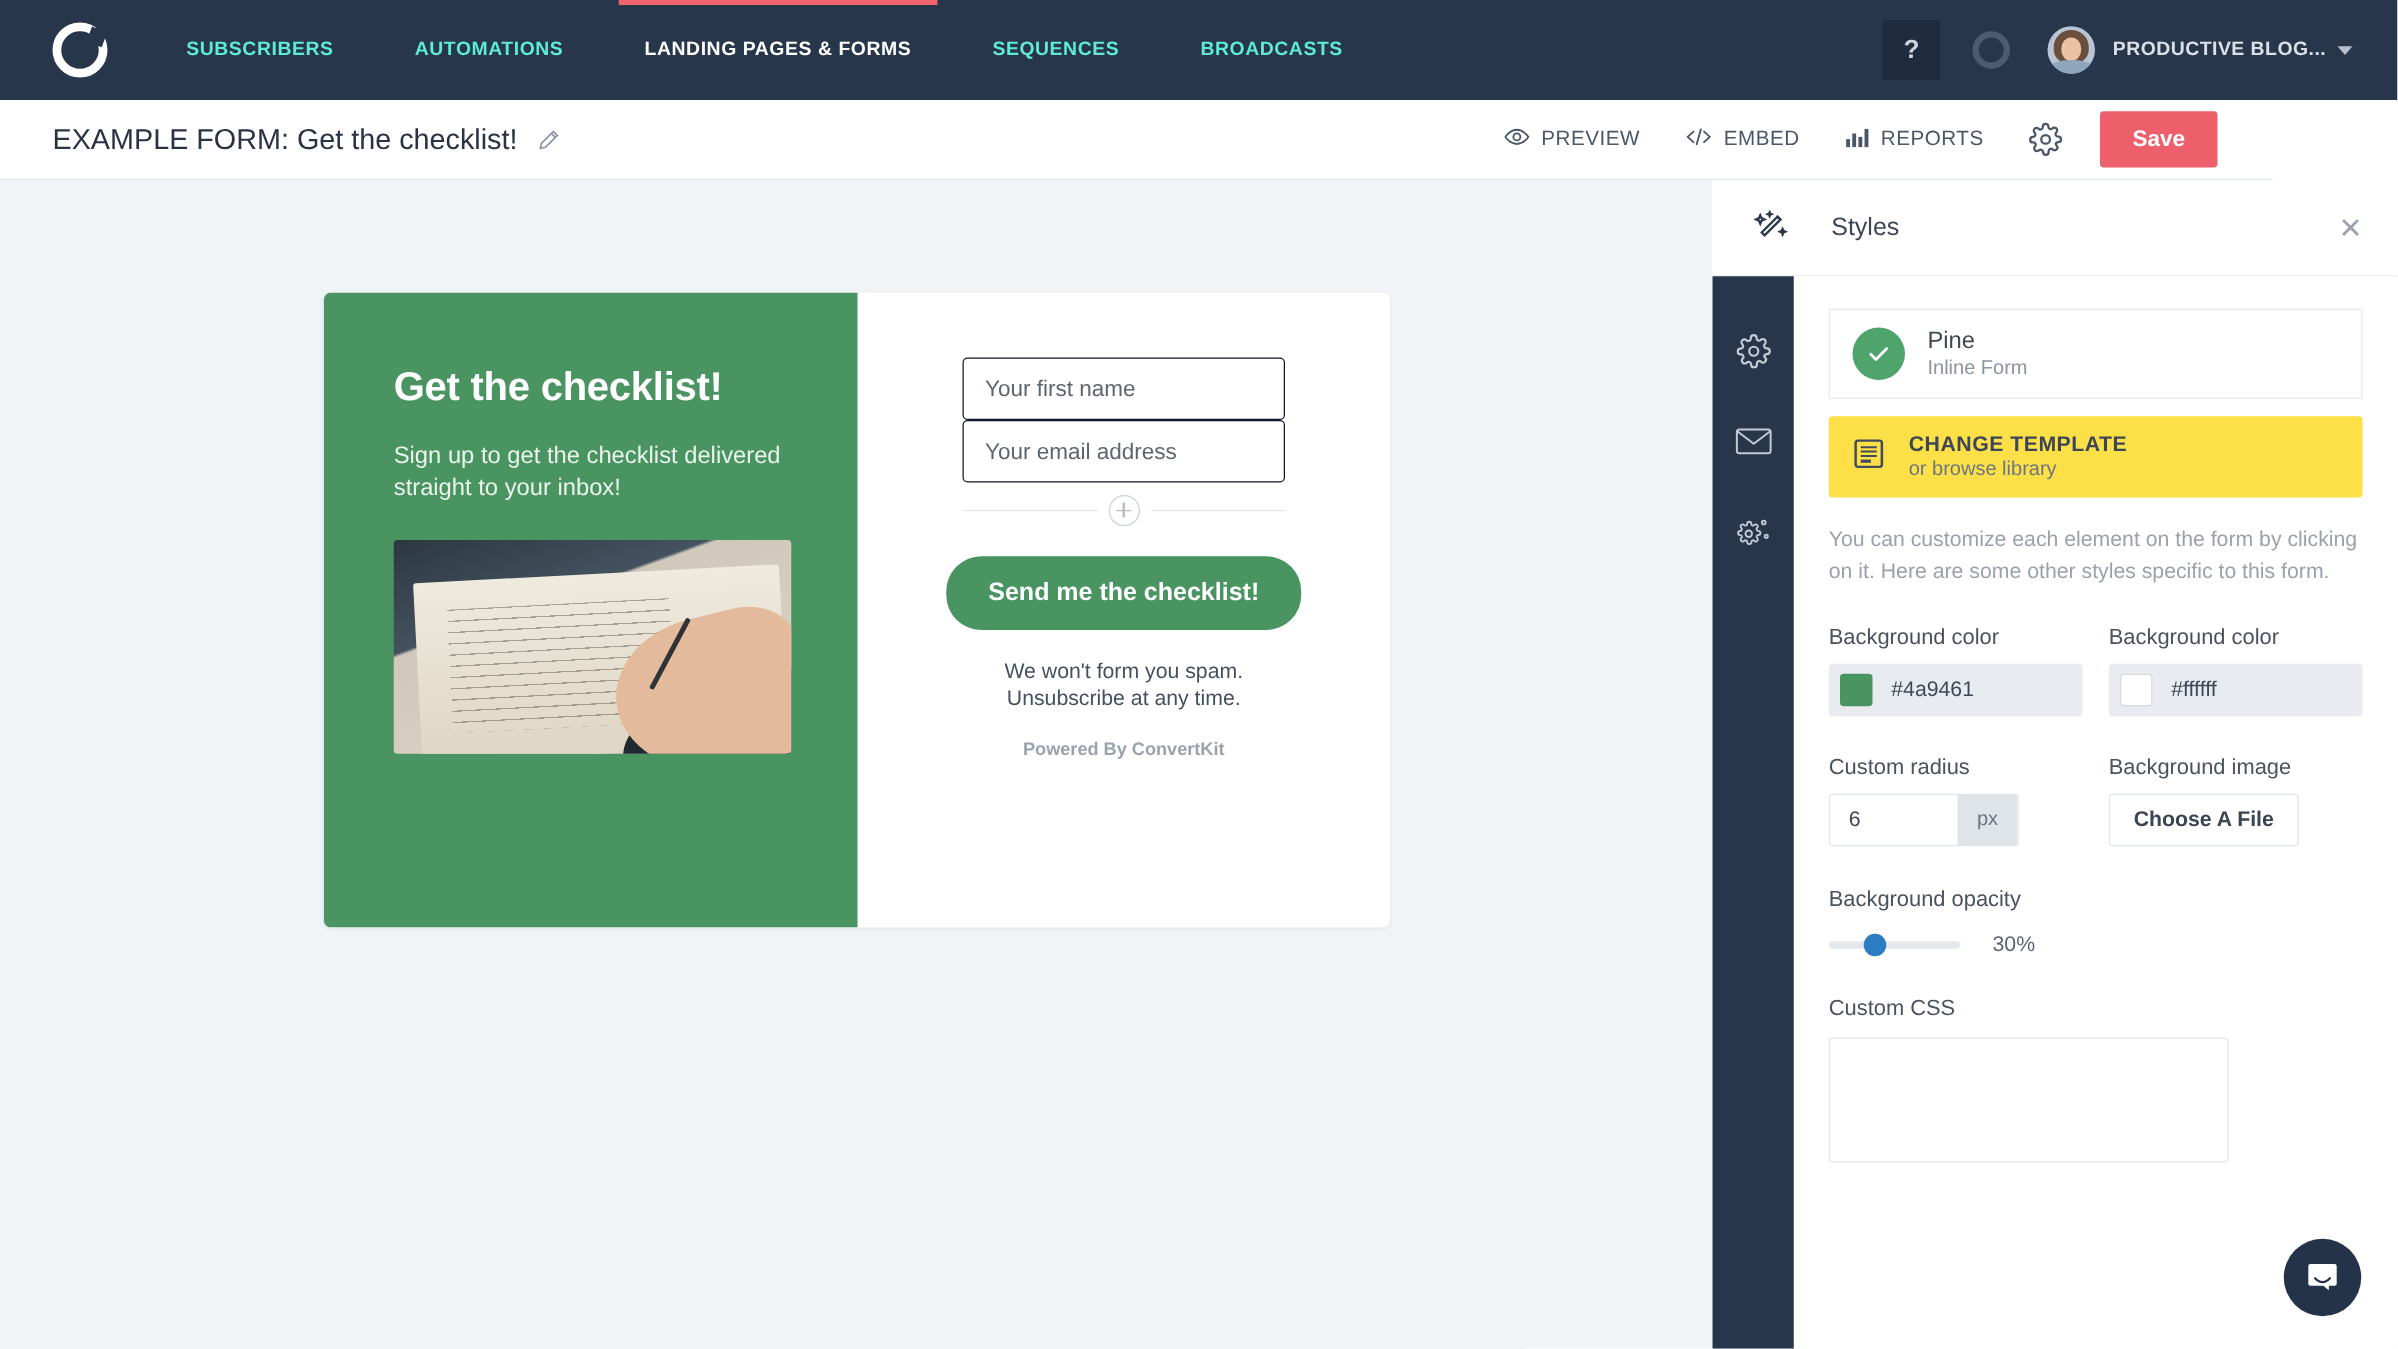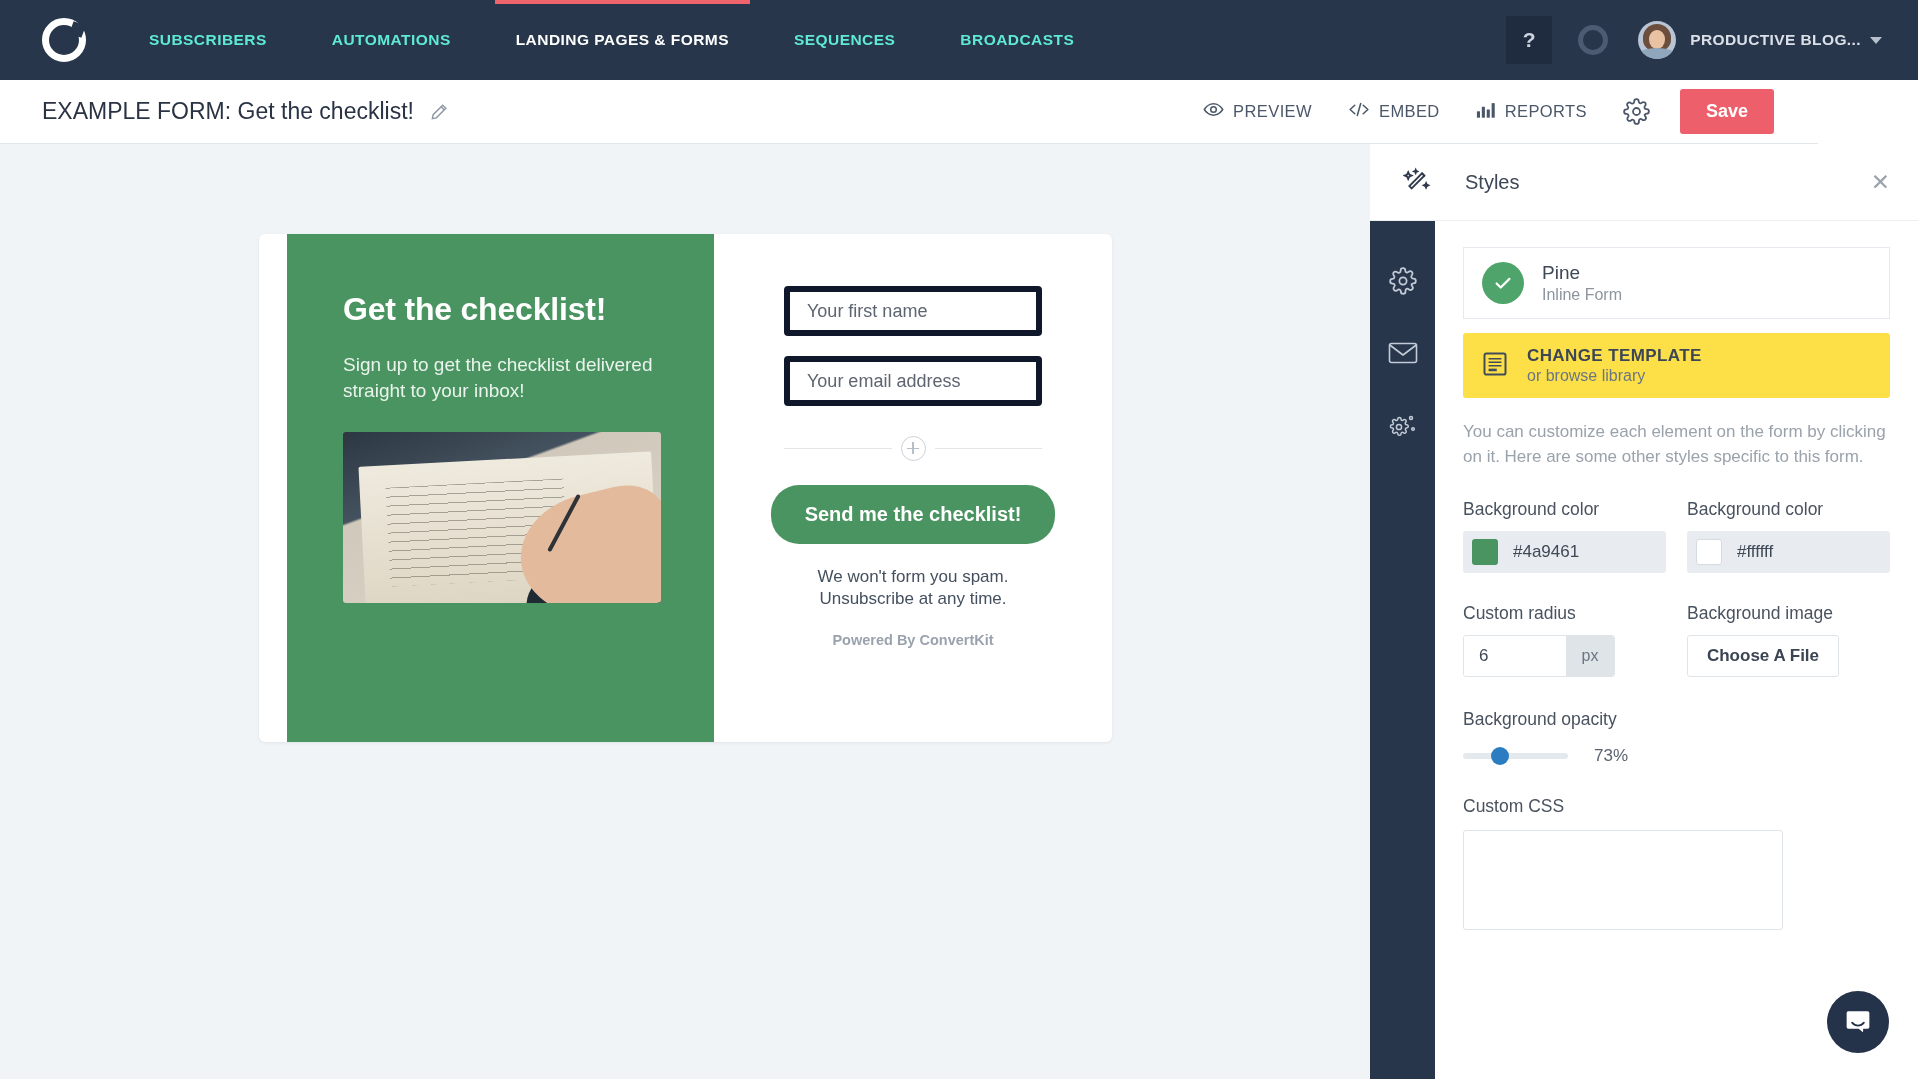--- a/index.html
+++ b/index.html
@@ -103,21 +103,20 @@
 
   
   .canvas {
     position: absolute; top: 144px; left: 0; width: 1370px; height: 935px;
     background: #f1f4f7; overflow: hidden;
   }
   .form-card {
     position: absolute; left: 259px; top: 90px; width: 853px; height: 508px;
     display: flex; background: #ffffff; border-radius: 6px; overflow: hidden;
     box-shadow: 0 1px 3px rgba(40,50,70,.09);
-    padding-left: 28px;
   }
   .form-left {
     width: 427px; background: #4a9461; padding: 56px 46px 0 56px;
   }
   .form-heading {
     color: #ffffff; font-size: 32px; font-weight: bold; letter-spacing: -.2px;
     line-height: 1.2;
   }
   .form-sub {
     color: #eaf4ed; font-size: 19px; line-height: 1.35; margin-top: 24px;
@@ -150,23 +149,23 @@
   .form-photo .sleeve {
     position: absolute; right: -14%; bottom: -26%; width: 56%; height: 58%;
     background: #1f2a33; border-radius: 40% 16% 0 40%; transform: rotate(-14deg);
   }
 
   .form-right {
     flex: 1; padding: 52px 46px 0 46px; display: flex; flex-direction: column;
     align-items: center;
   }
   .field {
-    width: 258px; height: 50px; border: 6px solid #0f172a; border-radius: 4px;
+    width: 258px; height: 50px; border: 1px solid #0f172a; border-radius: 4px;
     display: flex; align-items: center; padding: 0 17px;
-    color: #5d6570; font-size: 18px; background: #fff; margin-bottom: 20px;
+    color: #5d6570; font-size: 18px; background: #fff; 
     cursor: text;
   }
   .divider-row {
     width: 258px; display: flex; align-items: center; margin: 10px 0 16px 0;
   }
   .divider-row .line { flex: 1; height: 1px; background: #e3e6e9; }
   .plus-circle {
     width: 25px; height: 25px; border-radius: 50%; border: 1.5px solid #ccd2d8;
     margin: 0 9px; position: relative; cursor: pointer; flex: none;
   }
@@ -508,21 +507,21 @@
         <div class="choose-file">Choose A File</div>
       </div>
     </div>
 
     <div class="opacity-block">
       <div class="field-label">Background opacity</div>
       <div class="slider-row">
         <div class="slider-track">
           <div class="slider-thumb"></div>
         </div>
-        <span class="slider-val">73%</span>
+        <span class="slider-val">30%</span>
       </div>
     </div>
 
     <div class="css-block">
       <div class="field-label">Custom CSS</div>
       <div class="css-area"></div>
     </div>
   </div>
 </div>
 

